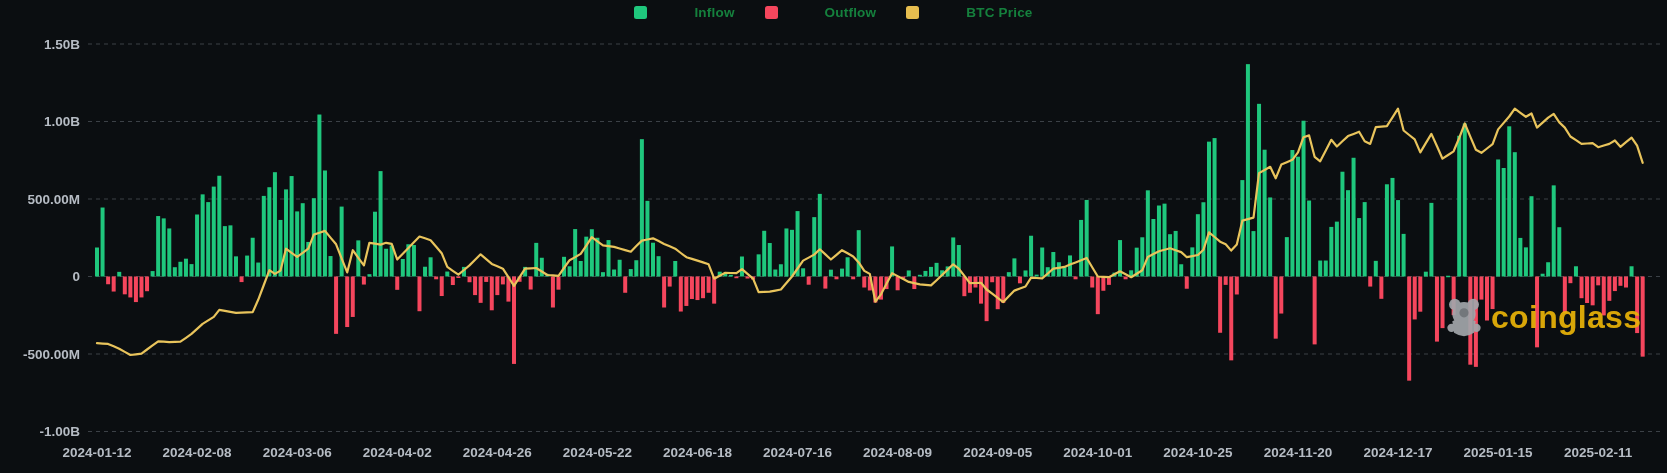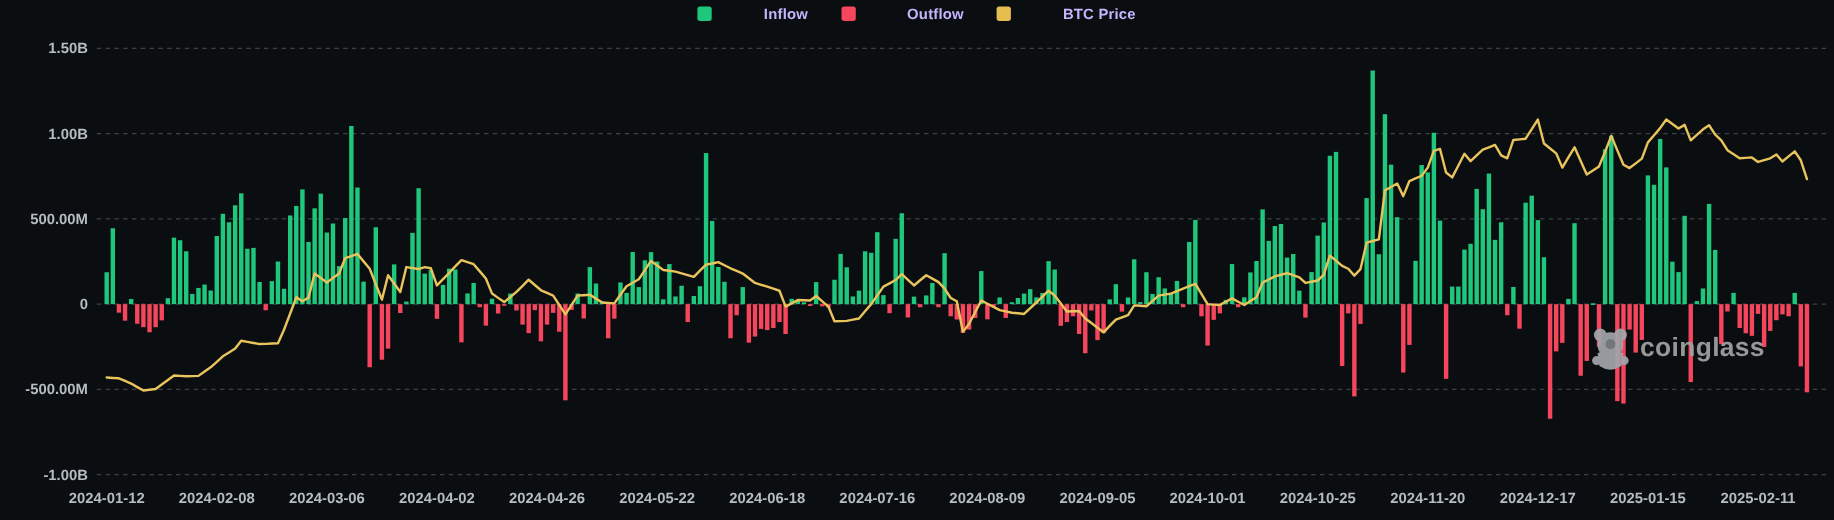--- a/index.html
+++ b/index.html
@@ -4,24 +4,24 @@
 <style>
   html,body{margin:0;padding:0;background:#0b0e11;}
   body{width:1667px;height:473px;position:relative;overflow:hidden;
        font-family:"Liberation Sans", sans-serif;}
   .chart-root{position:absolute;inset:0;}
   #plot-svg{position:absolute;left:0;top:0;}
   .legend{position:absolute;top:2px;left:0;right:0;height:20px;
           display:flex;justify-content:center;align-items:center;gap:30px;z-index:5;}
   .legend-item{display:flex;align-items:center;gap:8px;cursor:pointer;}
   .swatch{width:13px;height:13px;border-radius:2.5px;display:inline-block;}
-  .legend-label{color:#c4b5fd;font-size:13.5px;font-weight:700;letter-spacing:.2px;padding-left:39px;}
+  .legend-label{color:#15803d;font-size:13.5px;font-weight:700;letter-spacing:.2px;padding-left:39px;}
   .watermark{position:absolute;left:1444px;top:296px;display:flex;align-items:center;
              gap:7px;z-index:4;opacity:.92;}
-  .watermark-text{color:#a3a3a3;font-size:24px;font-weight:700;letter-spacing:.3px;}
+  .watermark-text{color:#eab308;font-size:32px;font-weight:700;letter-spacing:.3px;}
   .bear{width:40px;height:42px;}
 </style>
 </head>
 <body>
 
 <div class="chart-root">
 
   <div class="legend">
     <div class="legend-item">
       <span class="swatch" style="background: rgb(31, 199, 125);"></span>

